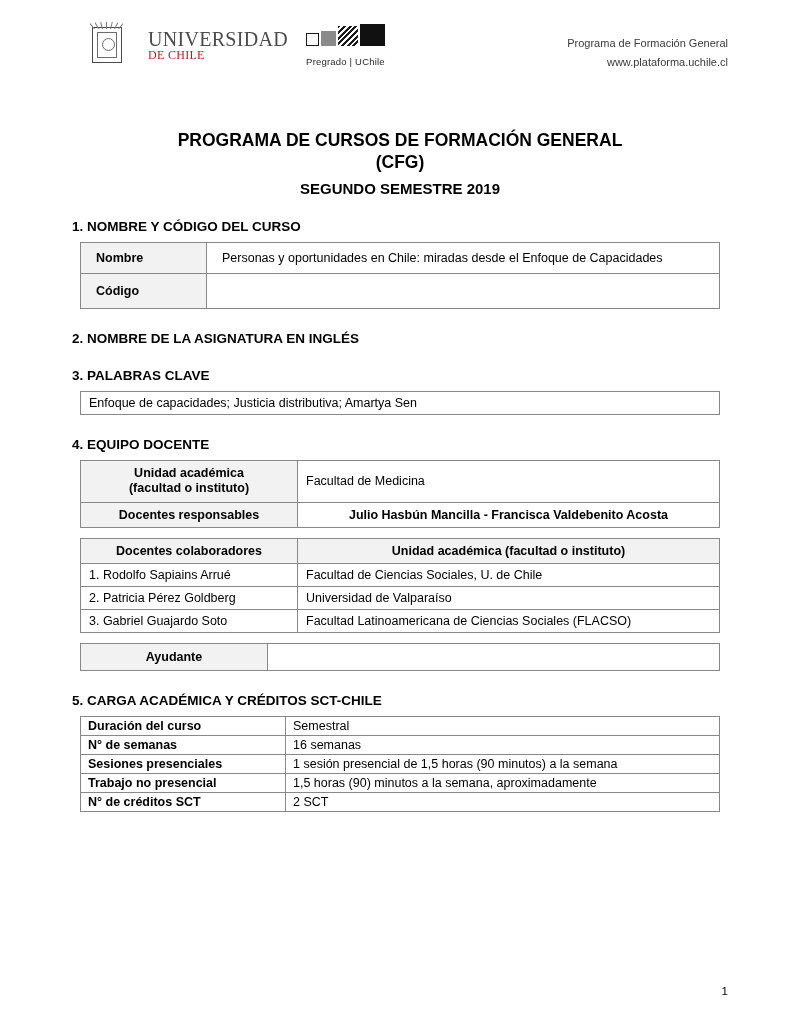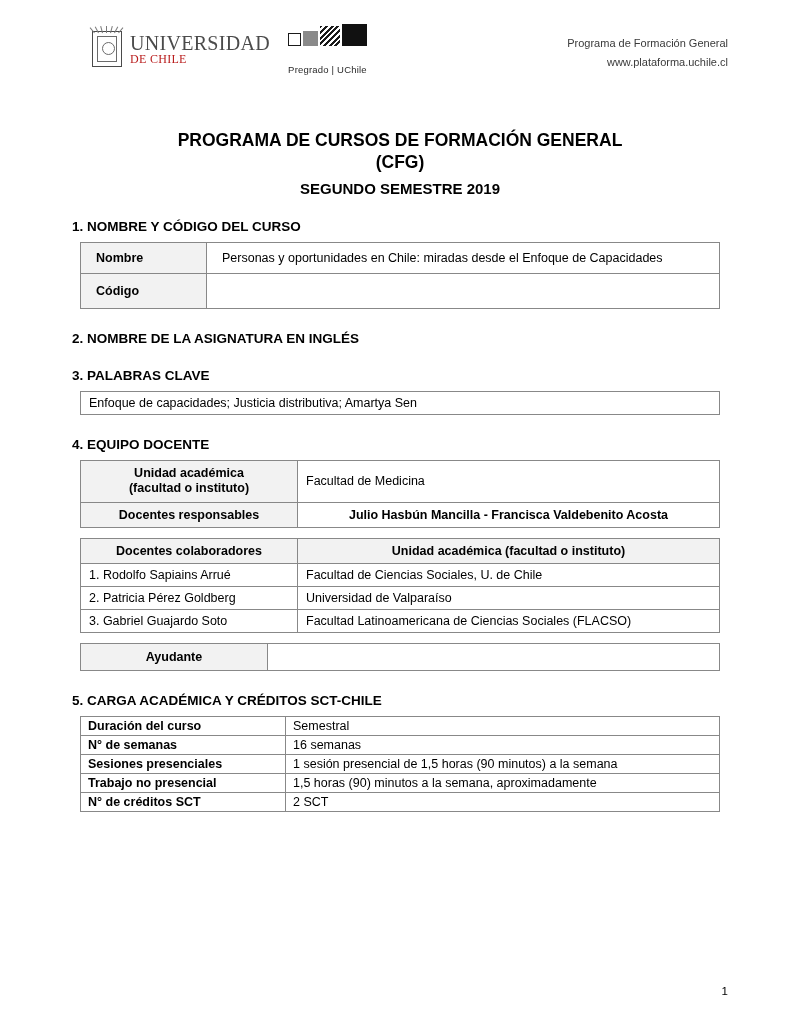--- a/index.html
+++ b/index.html
@@ -32,21 +32,21 @@
   }
   .logos {
     display: flex;
     align-items: center;
     gap: 18px;
     padding-left: 20px;
   }
   .uchile-logo {
     display: flex;
     align-items: center;
-    gap: 8px;
+    gap: 26px;
   }
   .crest {
     width: 30px;
     height: 36px;
     border: 1.4px solid #4a4a4a;
     position: relative;
     box-sizing: border-box;
   }
   .crest:before {
     content: "";
@@ -90,21 +90,21 @@
   .uni-text .l2 {
     font-size: 12px;
     color: #b91c1c;
     letter-spacing: 0.3px;
     font-family: "Liberation Serif", serif;
   }
   .pregrado-logo {
     display: flex;
     flex-direction: column;
     align-items: center;
-    gap: 18px;
+    gap: 10px;
     padding-top: 2px;
   }
   .pregrado-marks {
     display: flex;
     align-items: flex-end;
     gap: 2px;
     height: 22px;
   }
   .pm {
     box-sizing: border-box;

